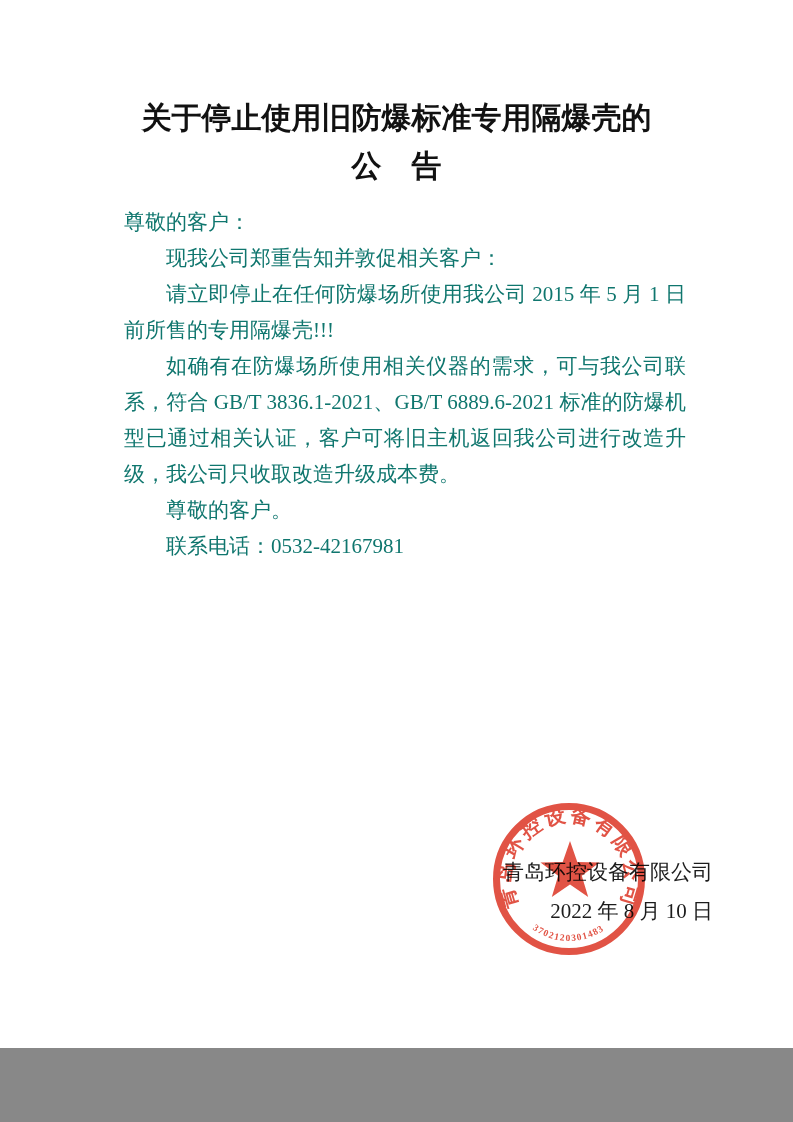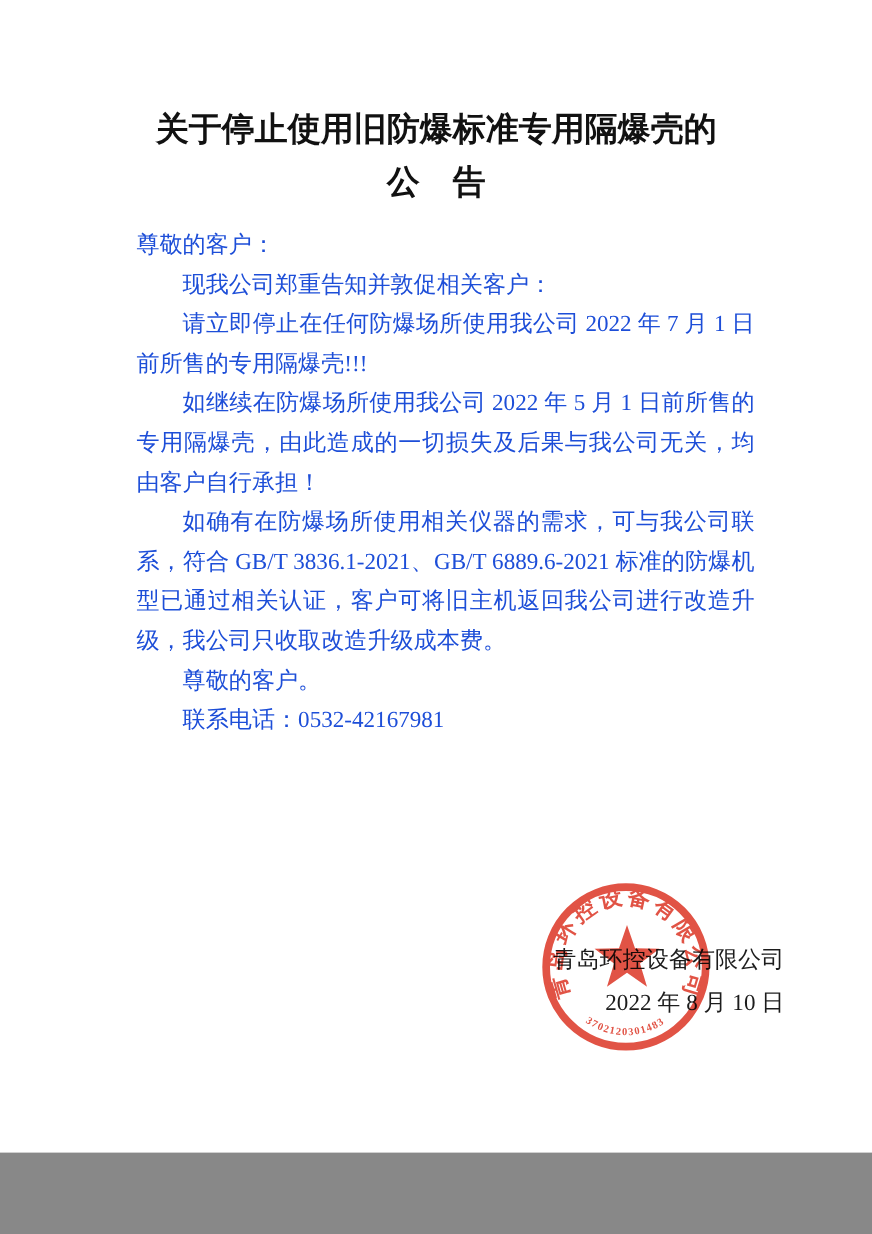--- a/index.html
+++ b/index.html
@@ -26,21 +26,21 @@
     color: #111111;
   }
   .doc-body {
     position: absolute;
     top: 204px;
     left: 124px;
     width: 562px;
     font-size: 21px;
     line-height: 36px;
     text-align: justify;
-    color: #1d4ed8;
+    color: #0f766e;
   }
   .doc-body p { margin: 0; }
   .doc-body p.indent { text-indent: 2em; }
   .signature-block {
     position: absolute;
     top: 853px;
     right: 116px;
     text-align: right;
     font-size: 21px;
     line-height: 39px;
@@ -67,22 +67,21 @@
 <div class="page">
 
   <div class="title-block">
     <div>关于停止使用旧防爆标准专用隔爆壳的</div>
     <div>公　告</div>
   </div>
 
   <div class="doc-body">
     <p>尊敬的客户：</p>
     <p class="indent">现我公司郑重告知并敦促相关客户：</p>
-    <p class="indent">请立即停止在任何防爆场所使用我公司 2022 年 7 月 1 日前所售的专用隔爆壳!!!</p>
-    <p class="indent">如继续在防爆场所使用我公司 2022 年 5 月 1 日前所售的专用隔爆壳，由此造成的一切损失及后果与我公司无关，均由客户自行承担！</p>
+    <p class="indent">请立即停止在任何防爆场所使用我公司 2015 年 5 月 1 日前所售的专用隔爆壳!!!</p>
     <p class="indent">如确有在防爆场所使用相关仪器的需求，可与我公司联系，符合 GB/T 3836.1-2021、GB/T 6889.6-2021 标准的防爆机型已通过相关认证，客户可将旧主机返回我公司进行改造升级，我公司只收取改造升级成本费。</p>
     <p class="indent">尊敬的客户。</p>
     <p class="indent">联系电话：0532-42167981</p>
   </div>
 
   <div class="signature-block">
     <div>青岛环控设备有限公司</div>
     <div>2022 年 8 月 10 日</div>
   </div>
 

